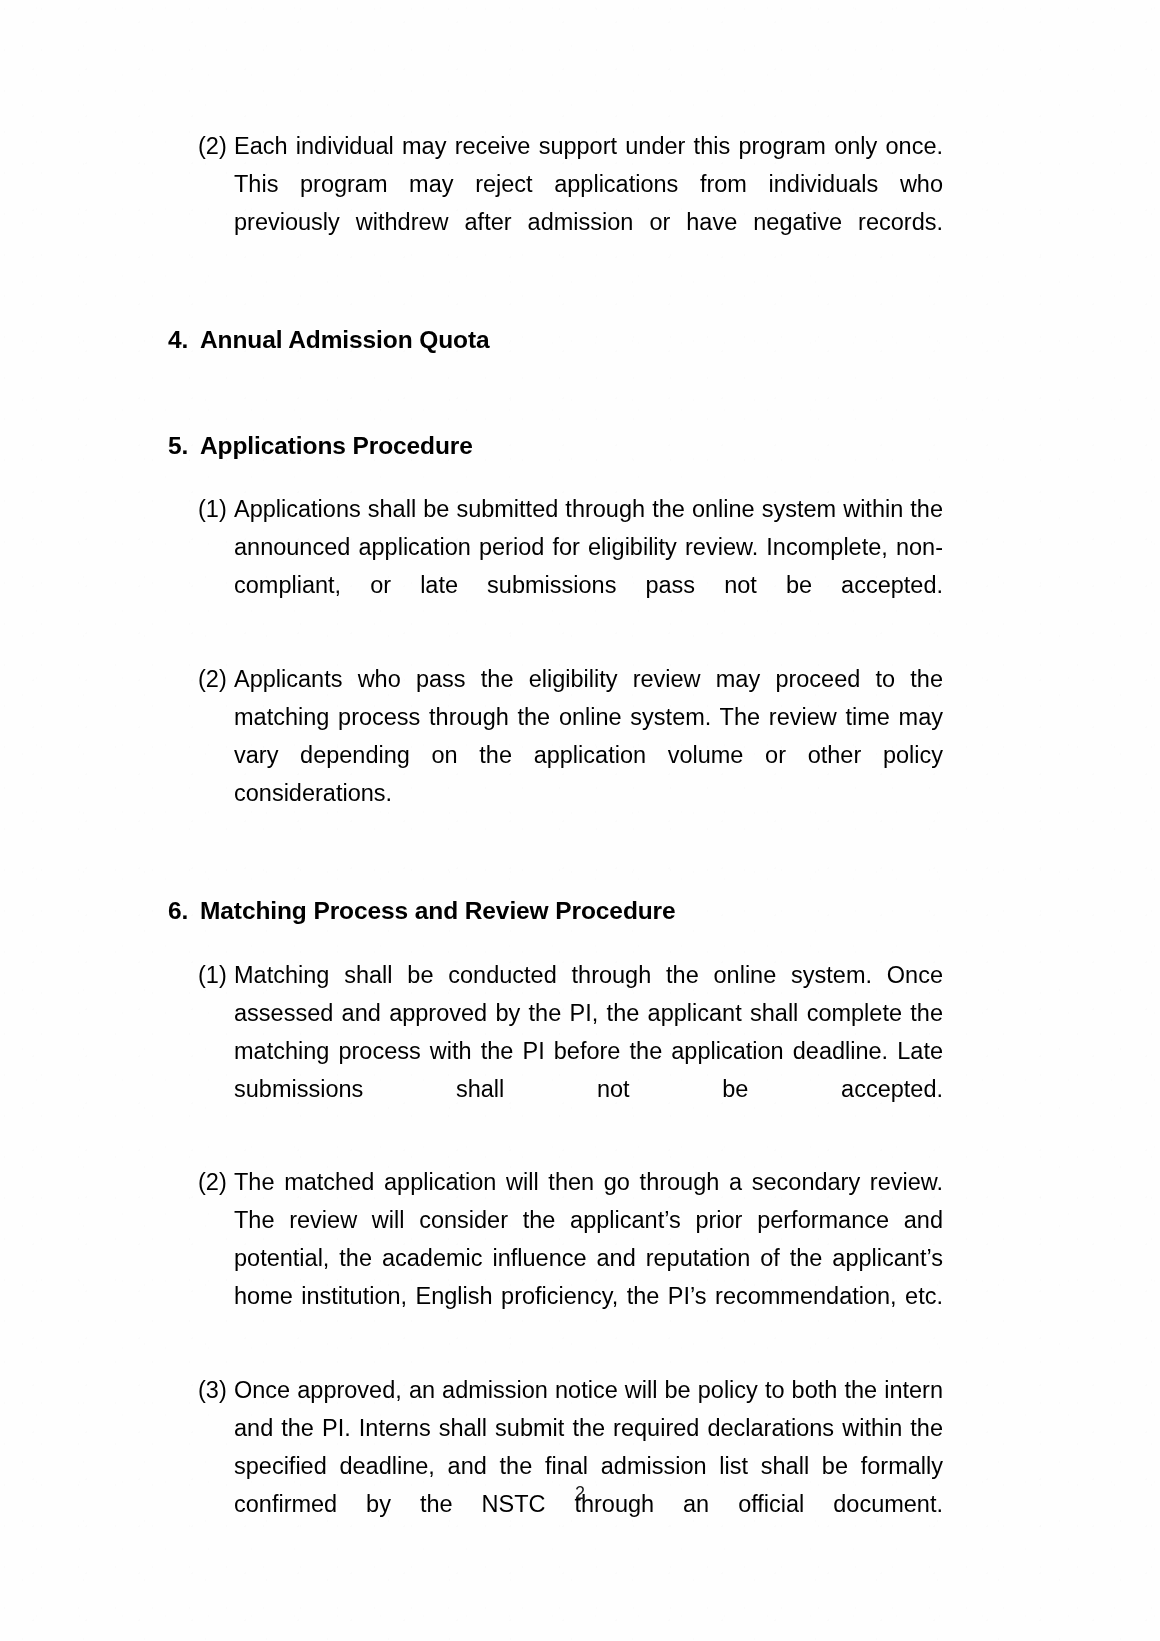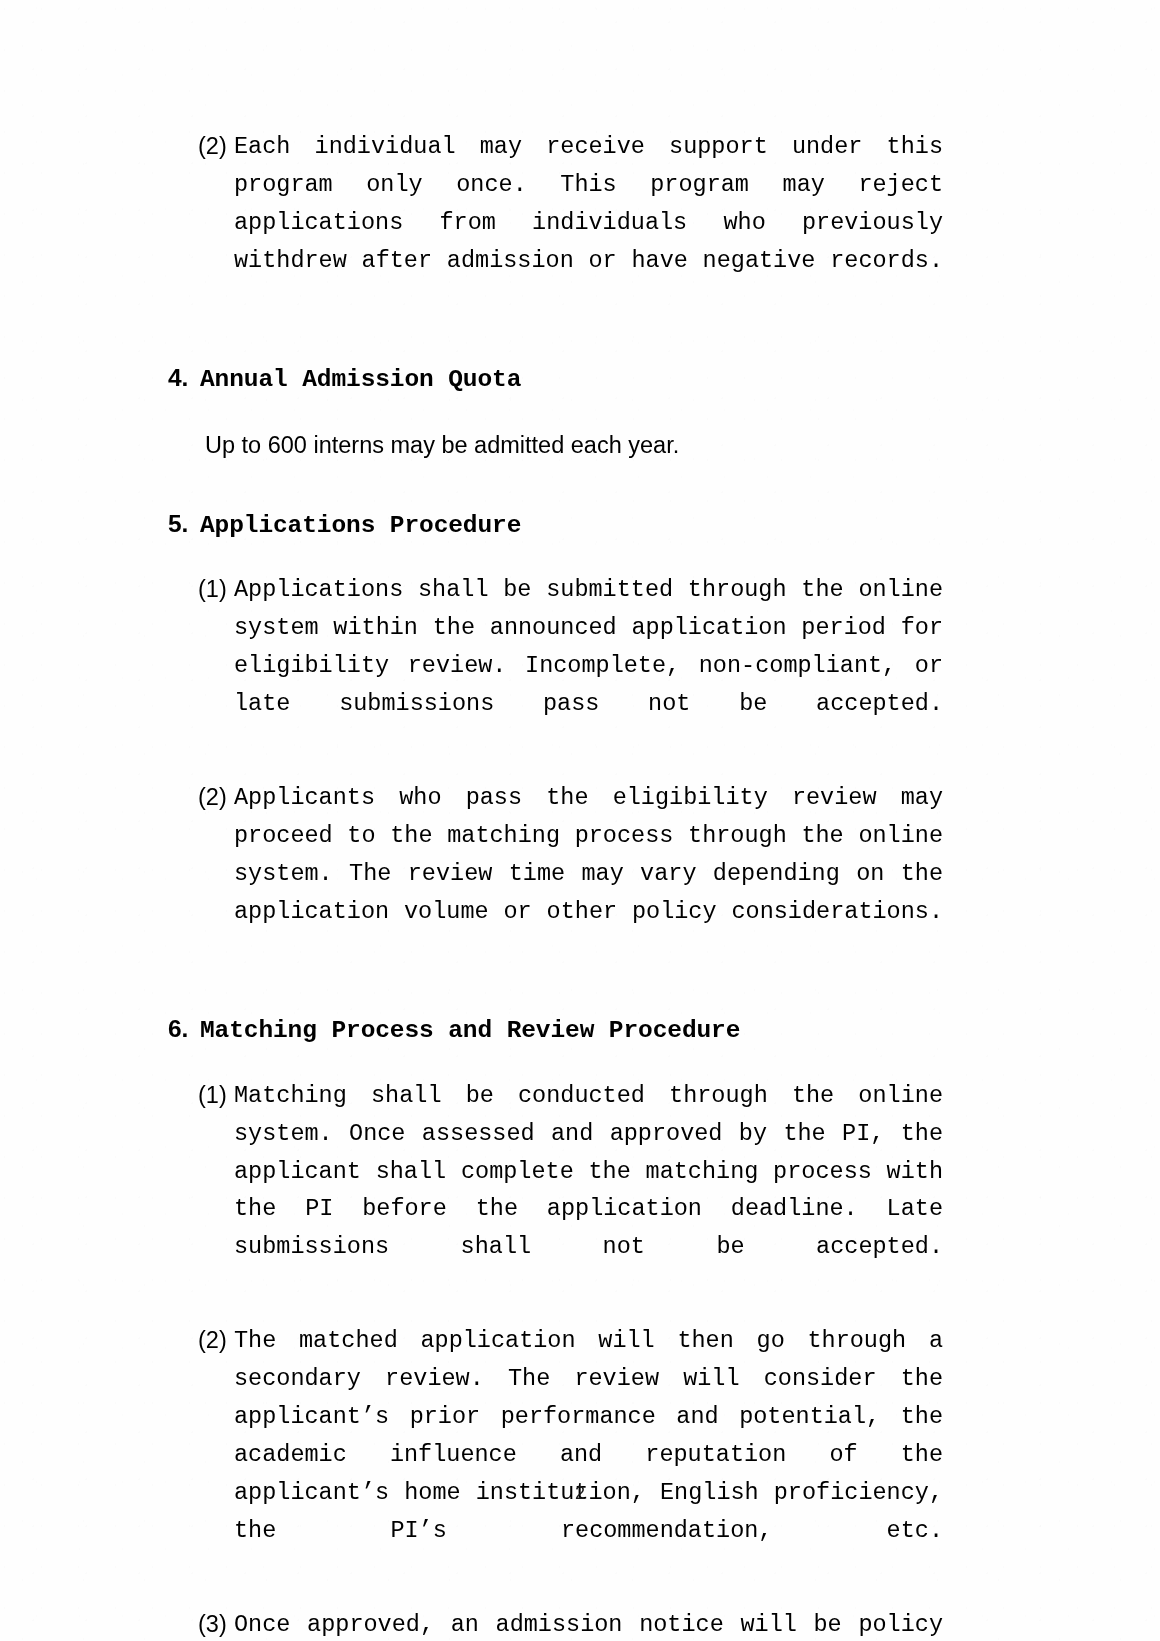--- a/index.html
+++ b/index.html
@@ -52,21 +52,20 @@
     line-height: 1.30;
     margin: 0;
   }
   .section-heading .sec-num {
     width: 32px;
     flex: 0 0 32px;
     font-weight: bold;
   }
   .section-heading .sec-title {
     flex: 1 1 auto;
-    font-family: Liberation Mono, monospace;
   }
 
   
   .plain-para {
     font-size: 23.5px;
     line-height: 1.62;
     margin: 0;
     padding-left: 37px;
     text-align: left;
   }
@@ -84,21 +83,20 @@
     flex: 0 0 36px;
     width: 36px;
     text-align: left;
     white-space: nowrap;
   }
   .sub-item .sub-text {
     flex: 1 1 auto;
     text-align: justify;
     text-justify: inter-word;
     hyphens: none;
-    font-family: Liberation Mono, monospace;
   }
   
   .sub-item .sub-text::after {
     content: "";
     display: inline-block;
     width: 100%;
   }
 
   
   .gap-sm  { height: 18px; }
@@ -130,21 +128,20 @@
 
     <div class="gap-xl"></div>
 
     <div class="section-heading">
       <span class="sec-num">4.</span>
       <span class="sec-title">Annual Admission Quota</span>
     </div>
 
     <div class="gap-md"></div>
 
-    <div class="plain-para">Up to 600 interns may be admitted each year.</div>
 
     <div class="gap-xl"></div>
 
     <div class="section-heading">
       <span class="sec-num">5.</span>
       <span class="sec-title">Applications Procedure</span>
     </div>
 
     <div class="gap-md"></div>
 

